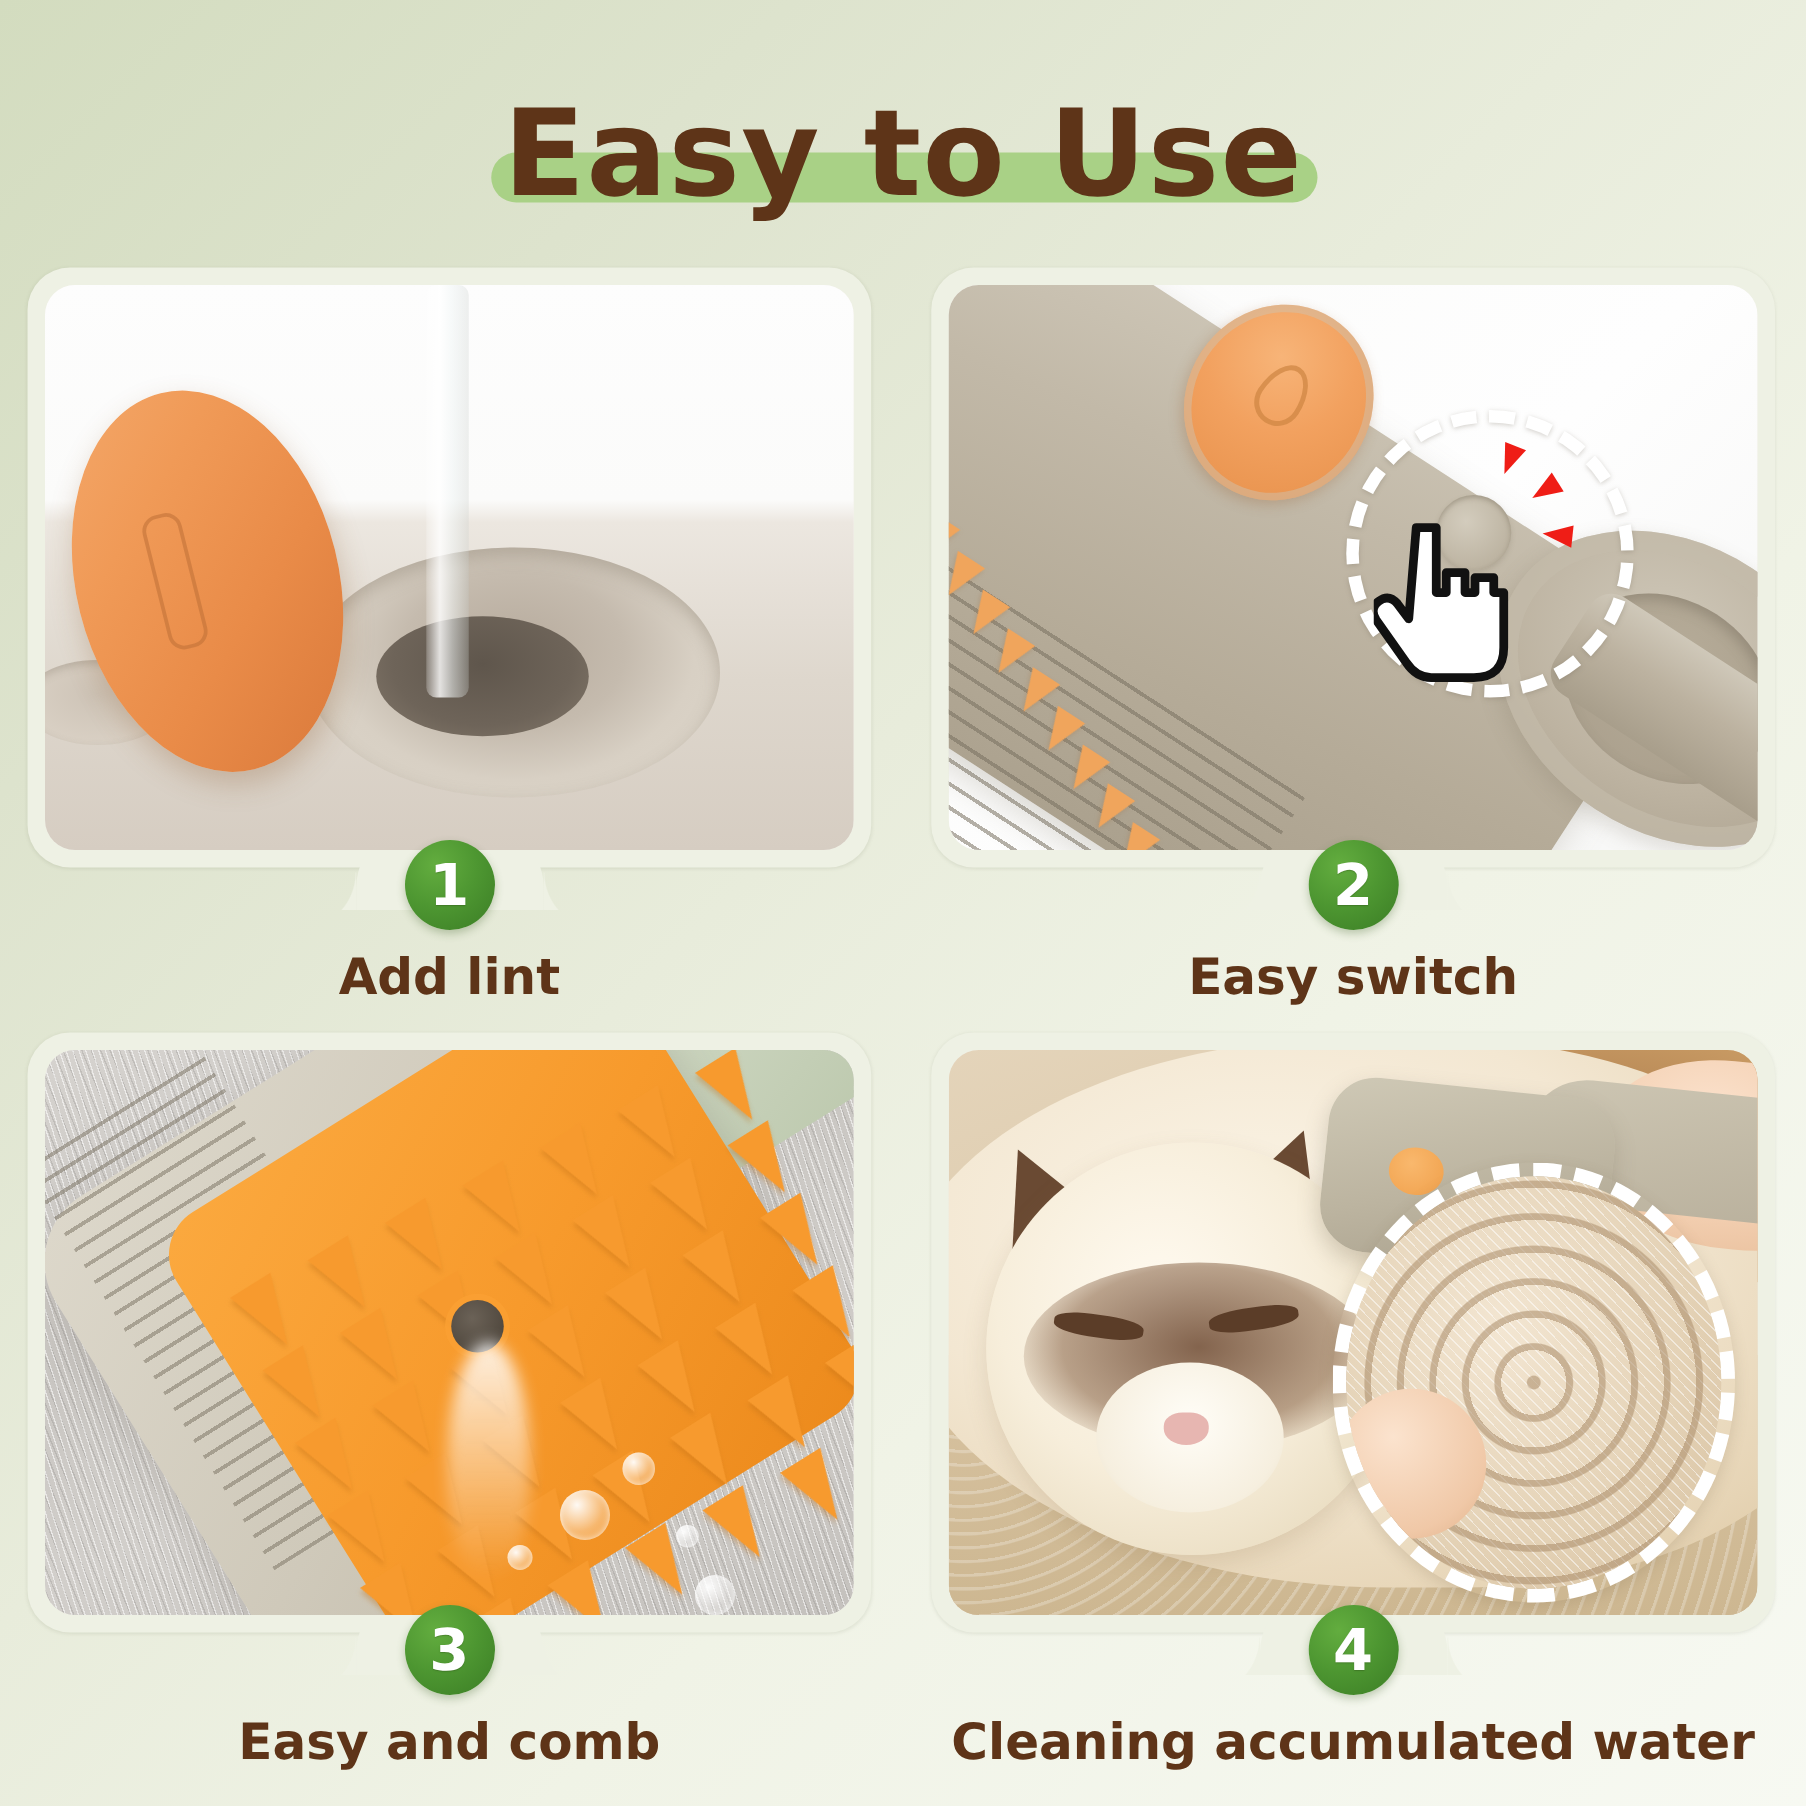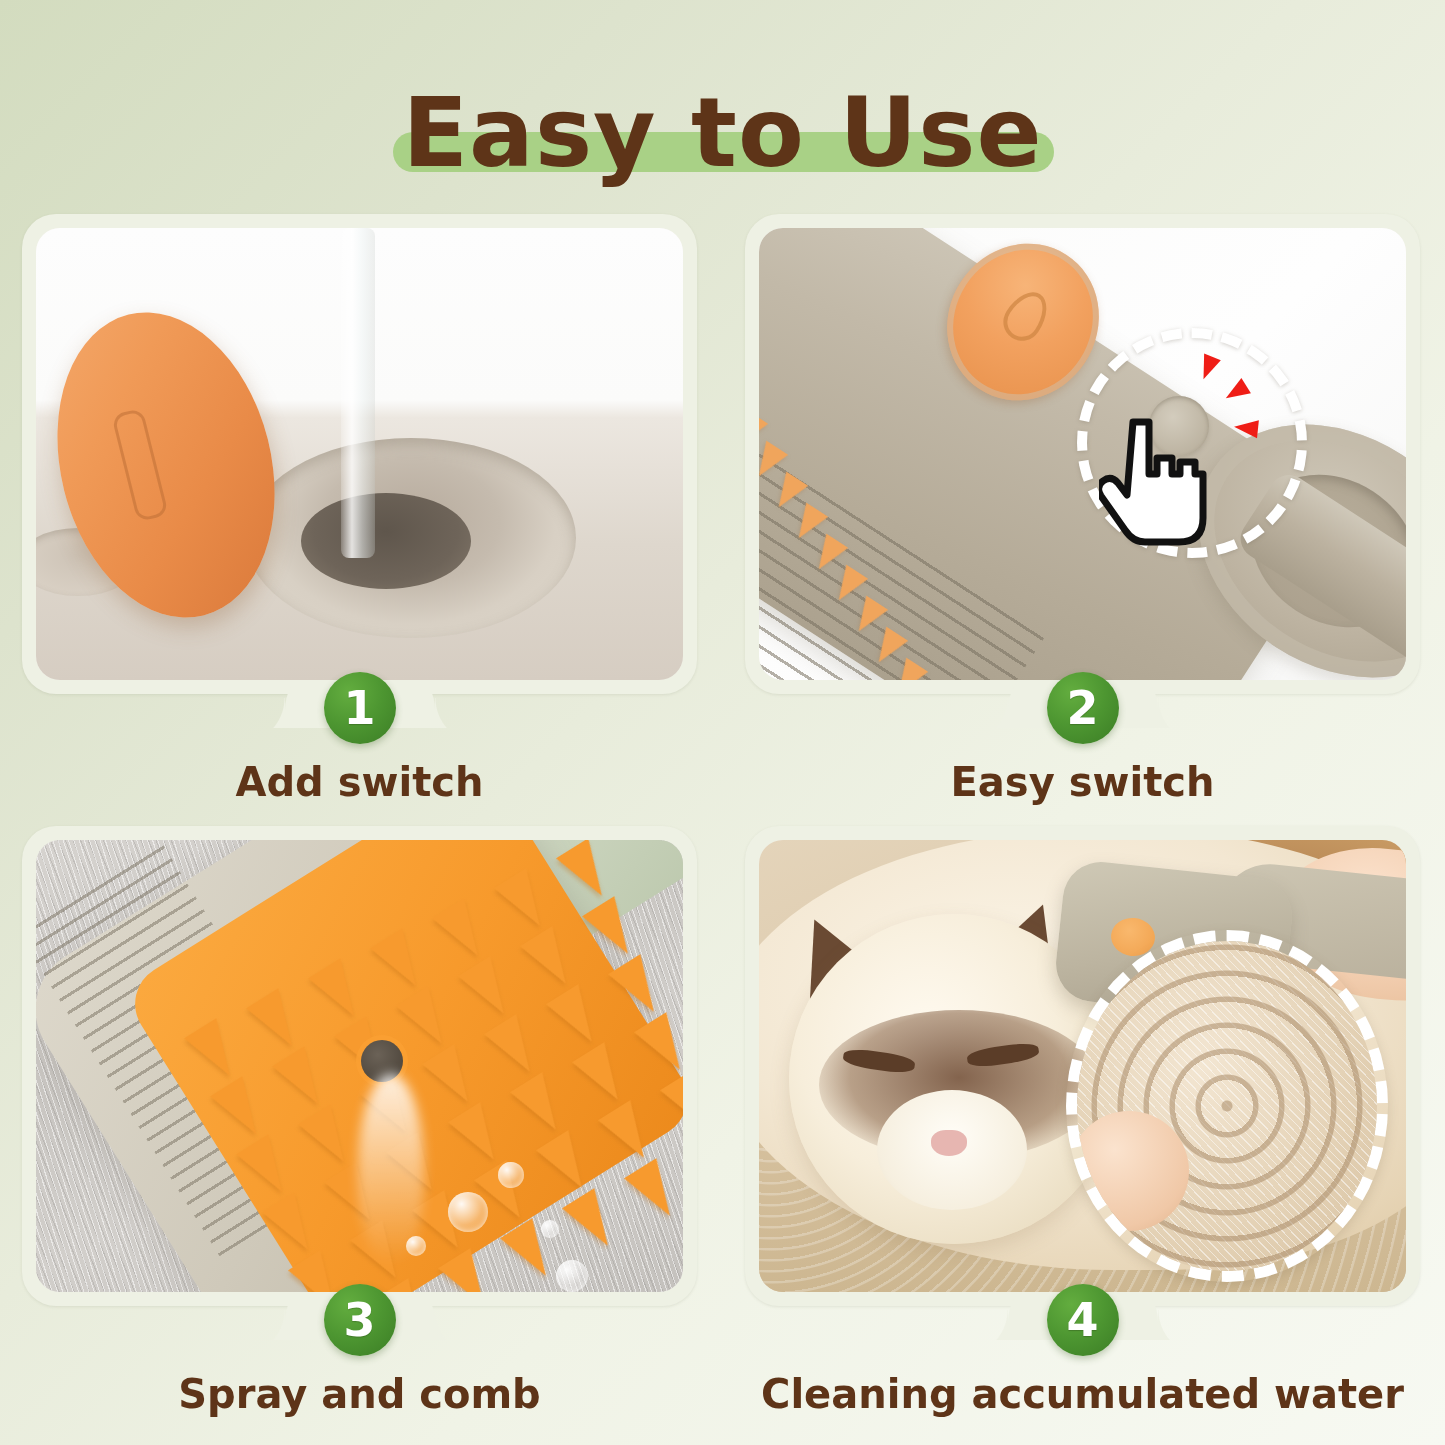--- a/index.html
+++ b/index.html
@@ -7,21 +7,21 @@
     width:1445px;height:1445px;
     font-family:"Liberation Sans", sans-serif;
     background:linear-gradient(135deg,#d3dcbf 0%, #dde3cd 22%, #e8ecdb 45%, #f0f3e6 65%, #f7f9f2 100%);
     overflow:hidden;
     position:relative;
   }
 
   
   .title-wrap{
     position:absolute;left:0;top:58px;width:1445px;height:130px;
-    display:flex;align-items:flex-end;justify-content:center;
+    display:flex;align-items:center;justify-content:center;
   }
   .title-inner{position:relative;display:inline-block;padding:0 22px;}
   .title-bar{
     position:absolute;left:12px;right:10px;bottom:16px;height:40px;
     background:#a9d186;border-radius:20px;z-index:0;
   }
   .title-text{
     position:relative;z-index:1;
     font-family:"DejaVu Sans", sans-serif;
     font-weight:bold;
@@ -343,21 +343,21 @@
         <div class="ph1-stream"></div>
         <div class="ph1-ring"></div>
         <div class="ph1-cap-back"></div>
         <div class="ph1-cap-front"></div>
         <div class="ph1-cap-slot"></div>
       </div>
     </div>
     <div class="badge">
       <span>1</span>
     </div>
-    <div class="caption">Add switch</div>
+    <div class="caption">Add lint</div>
   </div>
 
   <div class="panel p2">
     <div class="card">
       <div class="card-bump"></div>
       <div class="photo">
         <div class="ph2-bg"></div>
         <div class="ph2-body"></div>
         <div class="ph2-comb"></div>
         <div class="ph2-teeth">
@@ -448,21 +448,21 @@
         <div class="ph3-bubble" style="left:412px;top:352px;width:40px;height:40px;"></div>
         <div class="ph3-bubble" style="left:462px;top:322px;width:26px;height:26px;"></div>
         <div class="ph3-bubble" style="left:505px;top:380px;width:18px;height:18px;"></div>
         <div class="ph3-bubble" style="left:520px;top:420px;width:32px;height:32px;"></div>
         <div class="ph3-bubble" style="left:370px;top:396px;width:20px;height:20px;"></div>
       </div>
     </div>
     <div class="badge">
       <span>3</span>
     </div>
-    <div class="caption">Spray and comb</div>
+    <div class="caption">Easy and comb</div>
   </div>
 
   <div class="panel p4">
     <div class="card">
       <div class="card-bump"></div>
       <div class="photo">
         <div class="ph4-bg"></div>
         <div class="ph4-carpet"></div>
         <div class="ph4-backdark"></div>
         <div class="ph4-catbody"></div>

